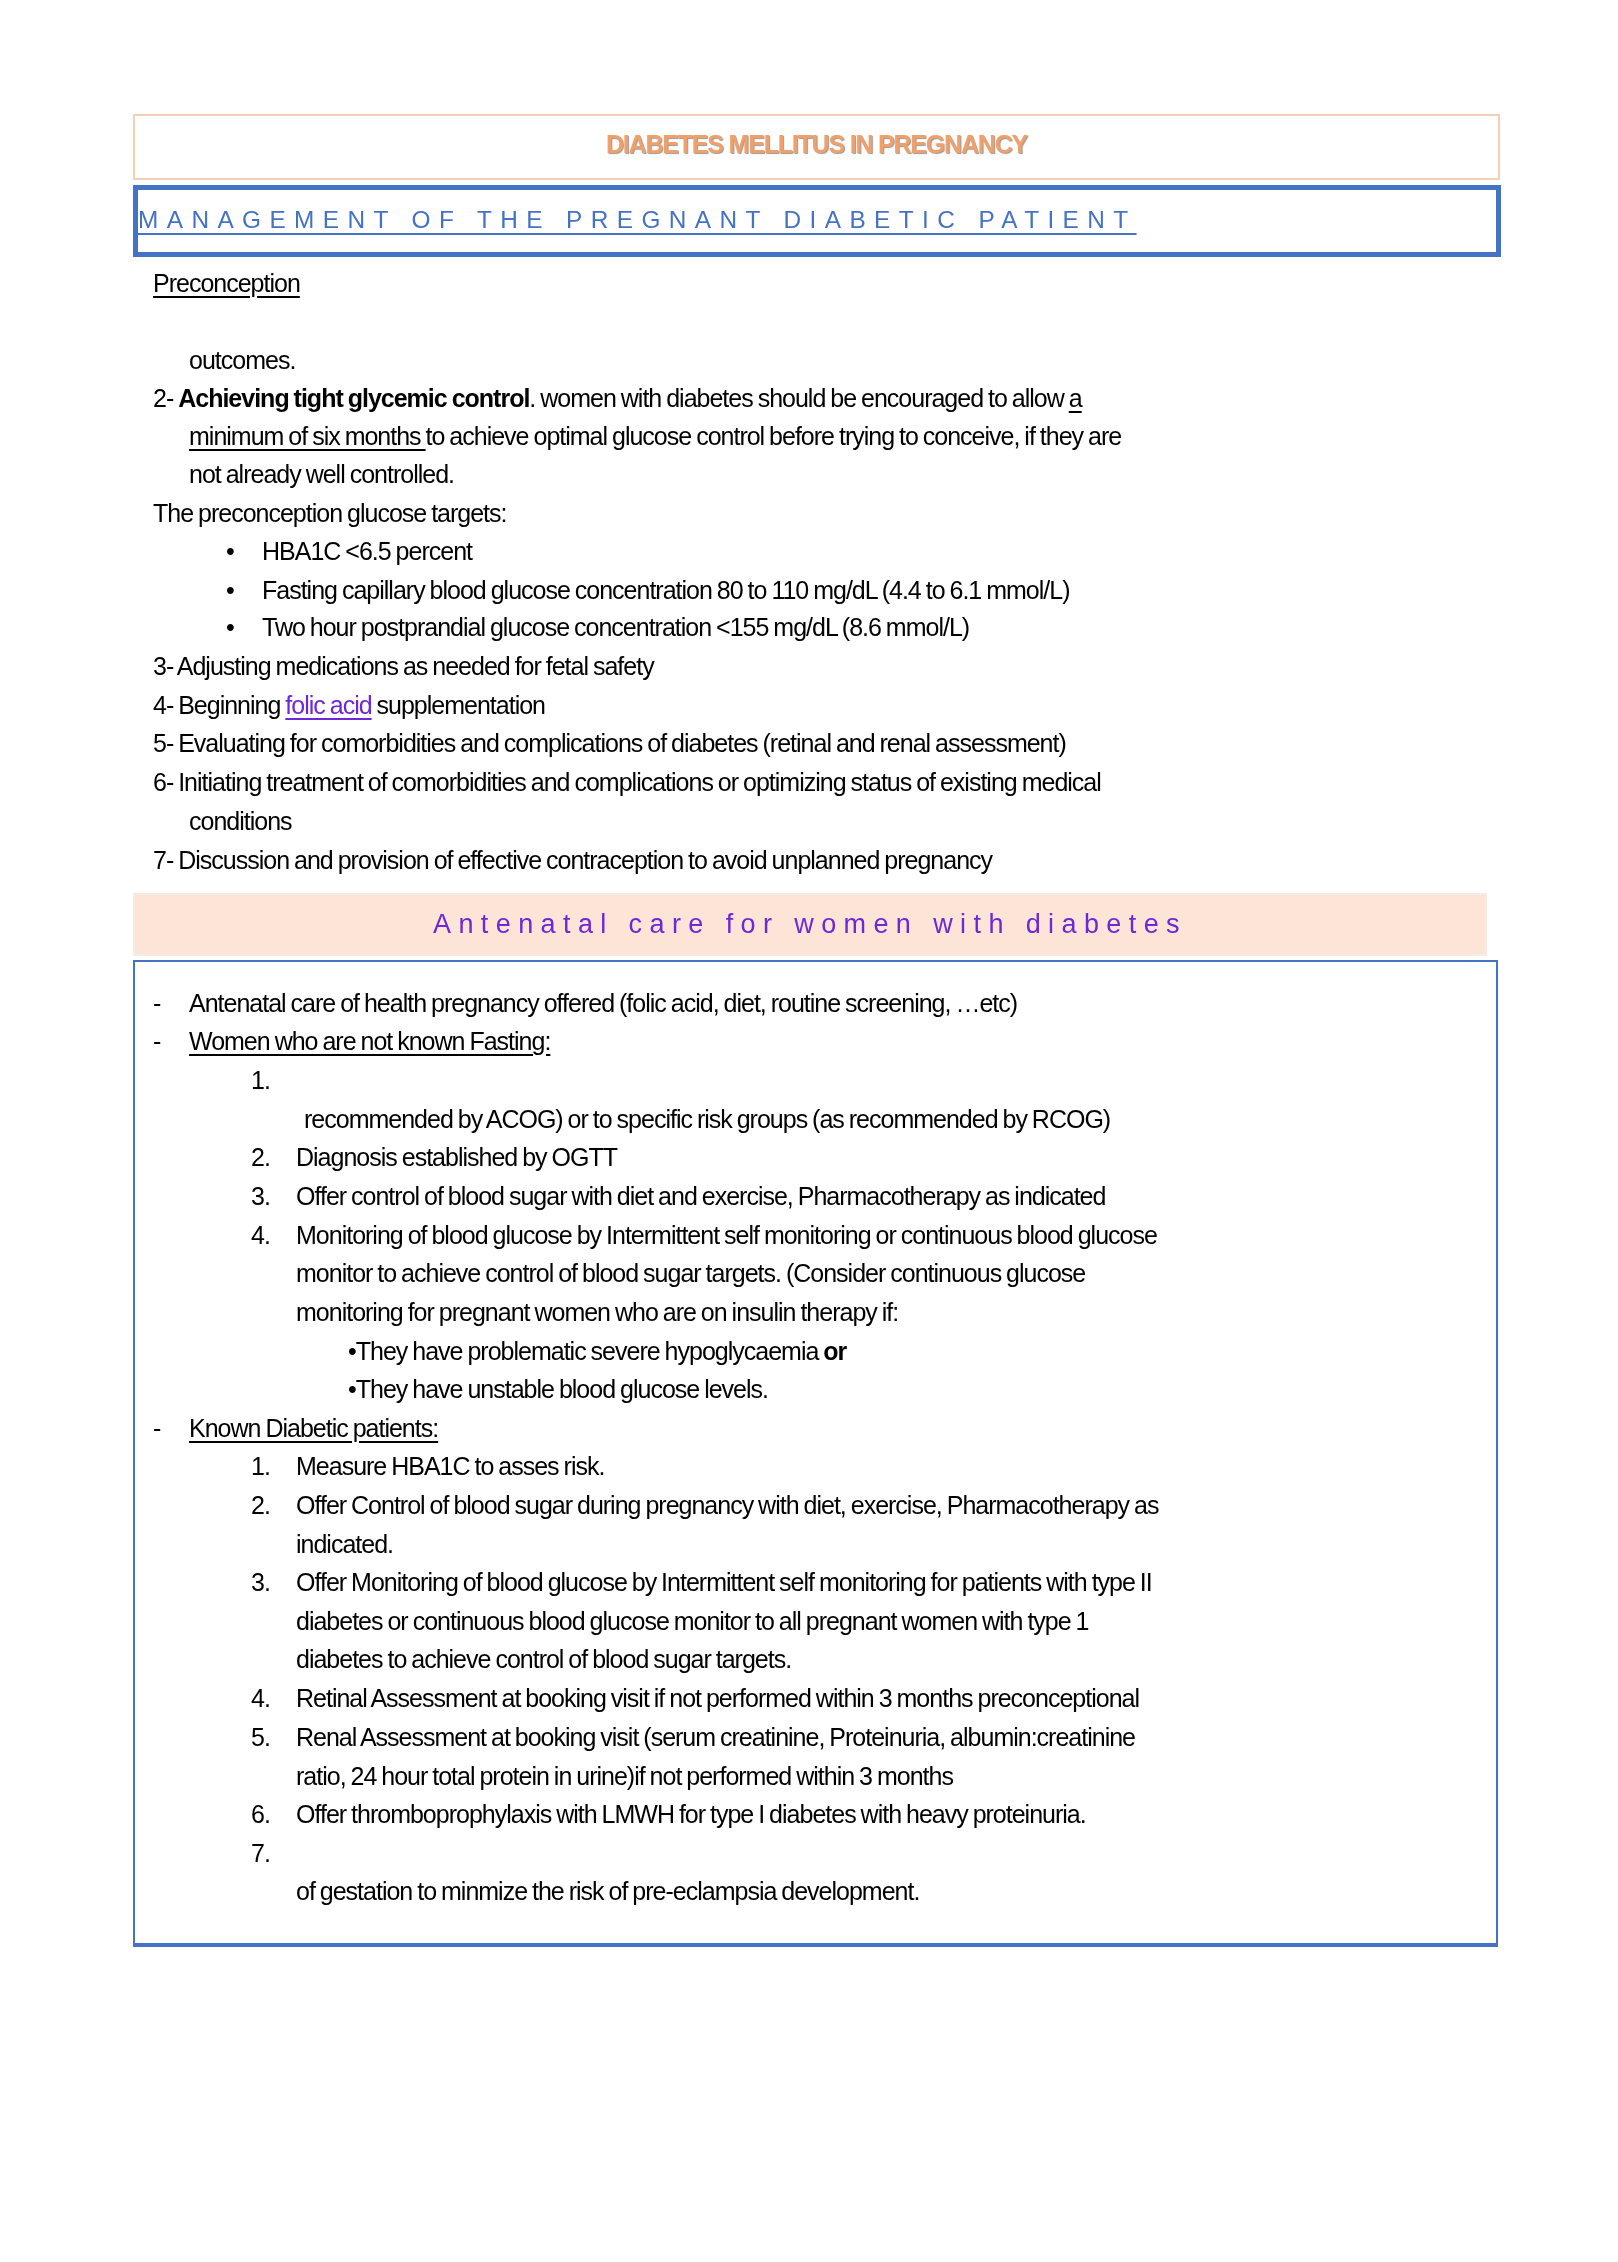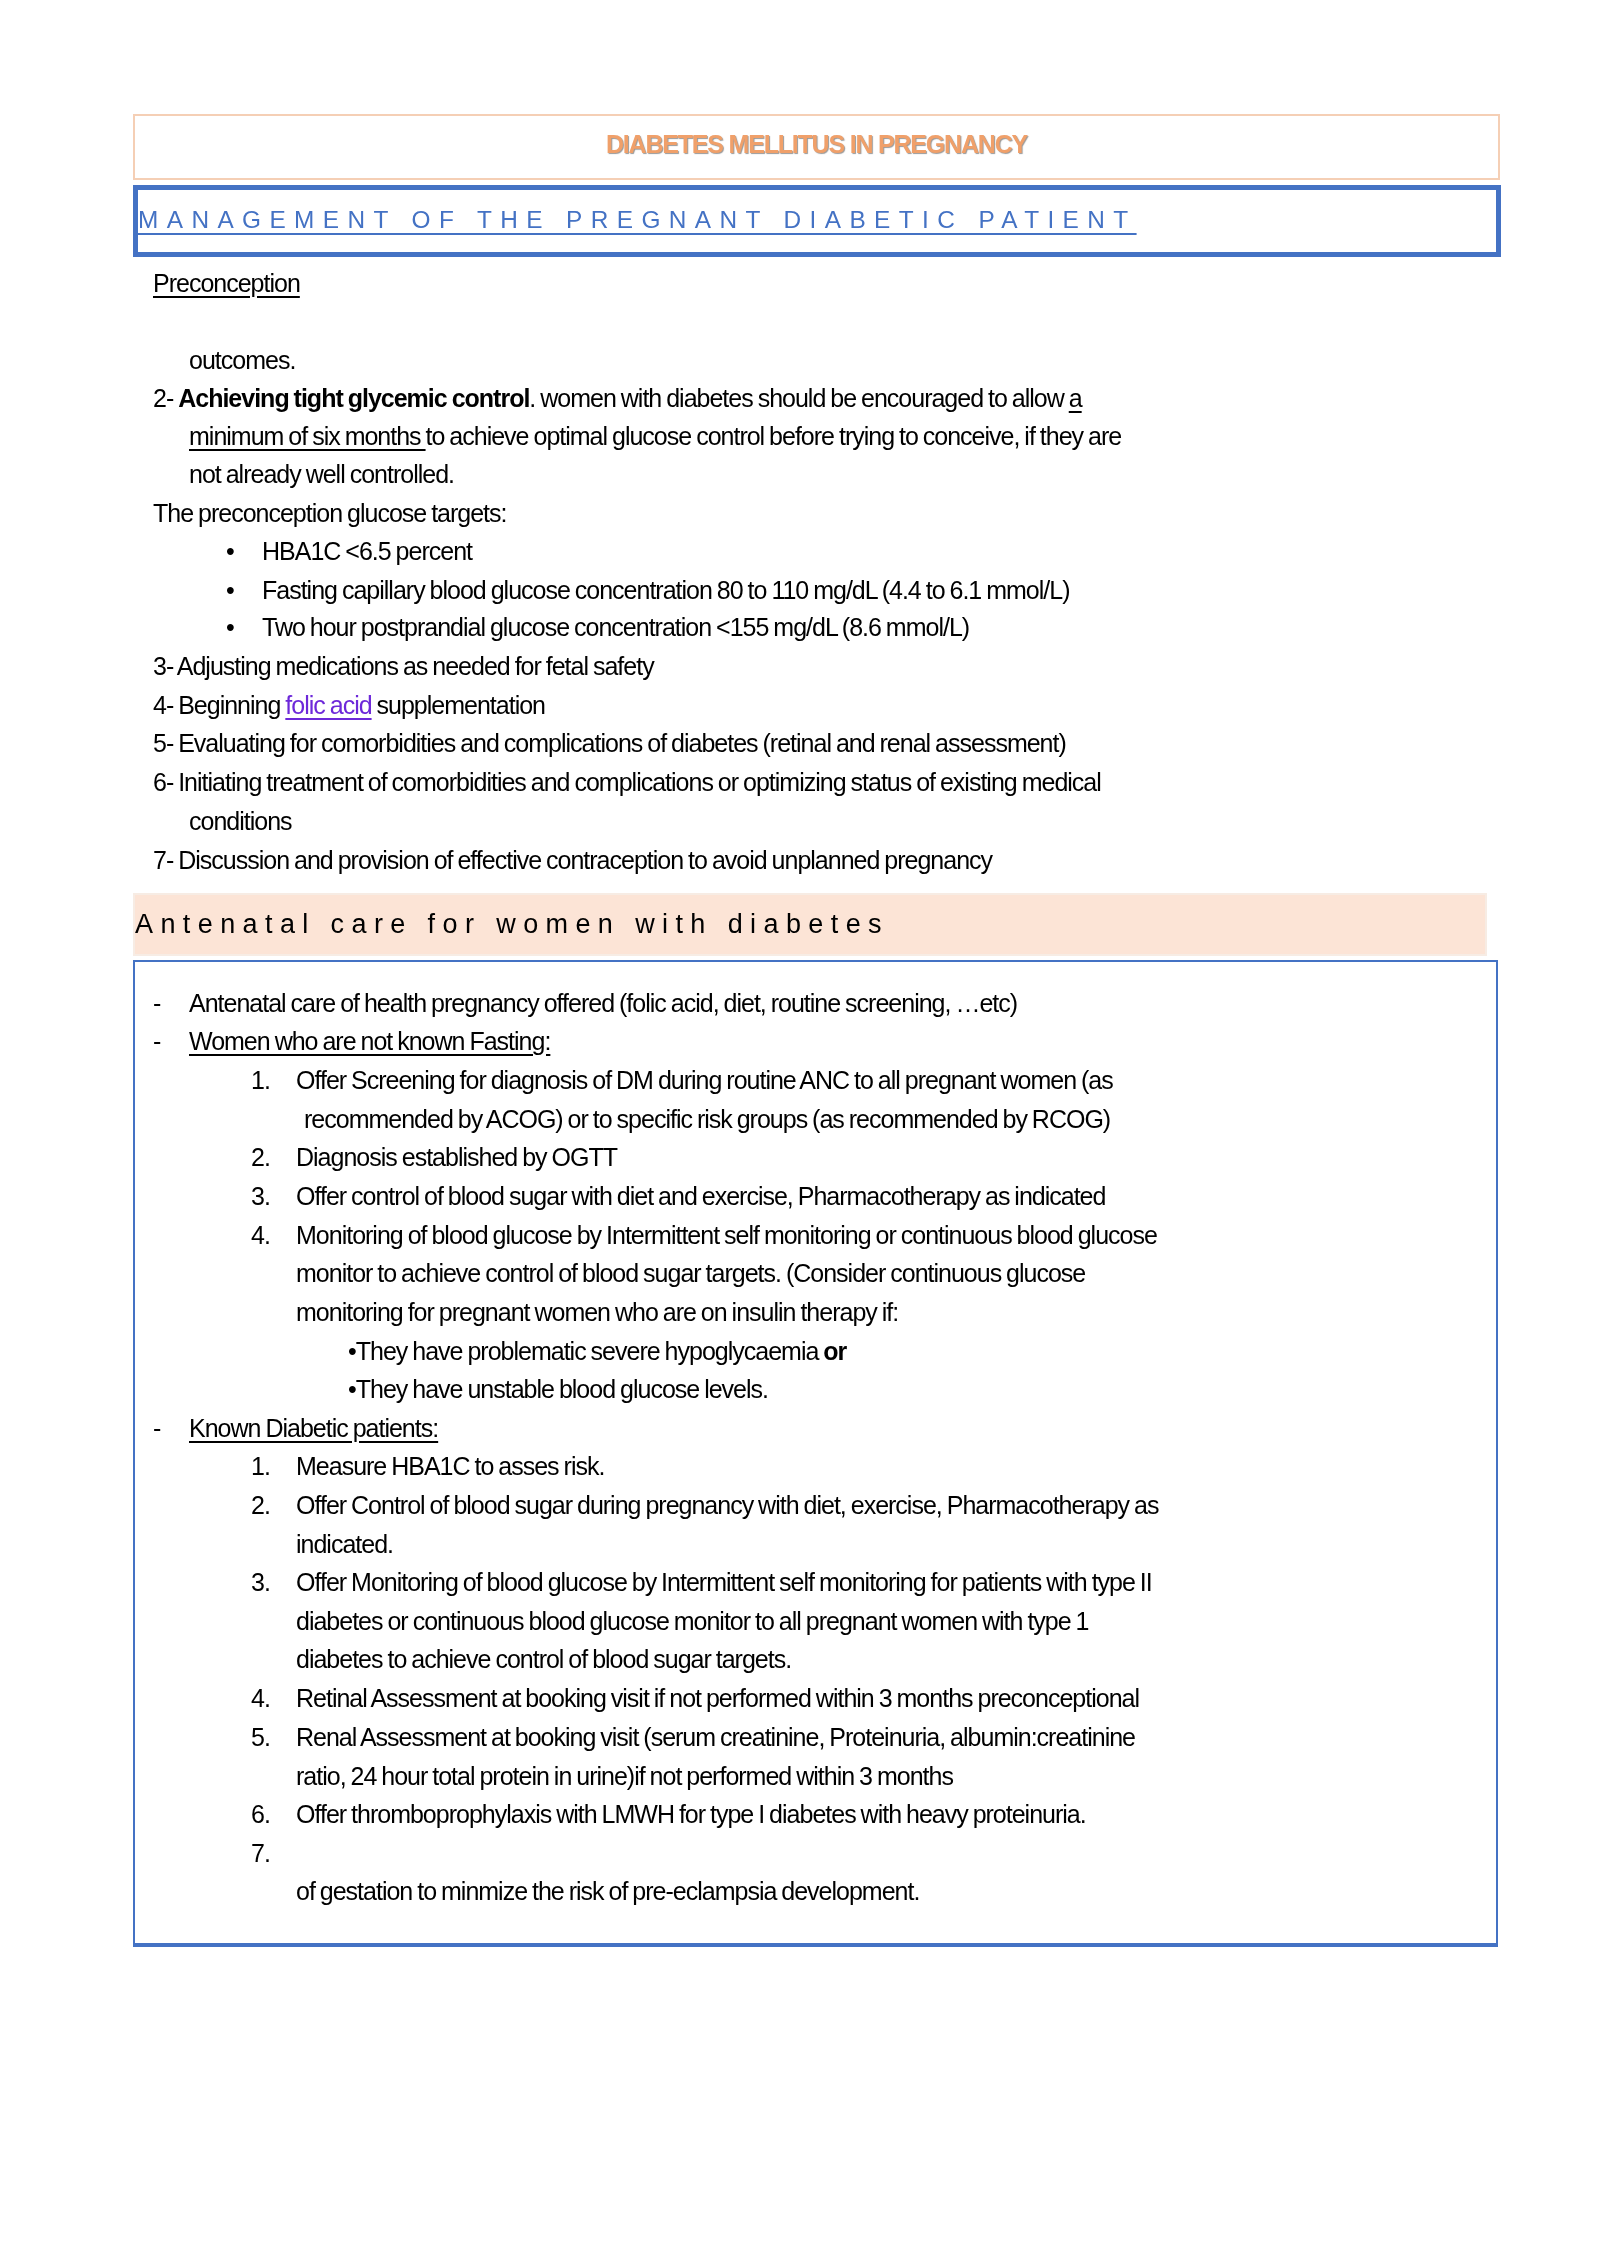--- a/index.html
+++ b/index.html
@@ -20,22 +20,22 @@
               text-underline-offset:4.9px; }
 
   .line { position:absolute; white-space:nowrap; font-size:25px; line-height:29px;
           letter-spacing:-1px; word-spacing:-1px; }
   .u { text-decoration:underline; text-underline-offset:3.9px; }
   .b { font-weight:bold; }
   .link { color:#6d28d9; text-decoration:underline; text-underline-offset:3.9px; }
 
   .bar { position:absolute; left:133px; top:893px; width:1350px; height:59px;
          background:#fce4d6; border:2px solid #f7ece4; }
-  .bar-text { position:absolute; left:0; right:0; top:13.7px; 
-              font-size:27px; color:#000000; letter-spacing:7.4px; }
+  .bar-text { position:absolute; left:0; right:0; top:13.7px; text-align:center;
+              font-size:27px; color:#6d28d9; letter-spacing:7.4px; }
 
   .care-box { position:absolute; left:133px; top:960px; width:1361px; height:981px;
               border:2.9px solid #4472c4; border-bottom-width:4.9px; }
 
   .page-num { position:absolute; left:0; right:0; top:2150px; text-align:center;
               font-weight:bold; font-size:31px; letter-spacing:-1px; }
 </style>
 </head>
 <body>
 
@@ -84,21 +84,20 @@
 
   <div class="care-box"></div>
 
   <div class="line" style="left:153px;top:989px">-</div>
   <div class="line" style="left:189px;top:989px">Antenatal care of health pregnancy offered (folic acid, diet, routine screening, …etc)</div>
 
   <div class="line" style="left:153px;top:1027px">-</div>
   <div class="line u" style="left:189px;top:1027px">Women who are not known Fasting:</div>
 
   <div class="line" style="left:251px;top:1066px">1.</div>
-  <div class="line" style="left:296px;top:1066px">Offer Screening for diagnosis of DM during routine ANC to all pregnant women (as</div>
   <div class="line" style="left:304px;top:1105px">recommended by ACOG) or to specific risk groups (as recommended by RCOG)</div>
   <div class="line" style="left:251px;top:1143px">2.</div>
   <div class="line" style="left:296px;top:1143px">Diagnosis established by OGTT</div>
   <div class="line" style="left:251px;top:1182px">3.</div>
   <div class="line" style="left:296px;top:1182px">Offer control of blood sugar with diet and exercise, Pharmacotherapy as indicated</div>
   <div class="line" style="left:251px;top:1221px">4.</div>
   <div class="line" style="left:296px;top:1221px">Monitoring of blood glucose by Intermittent self monitoring or continuous blood glucose</div>
   <div class="line" style="left:296px;top:1298px">monitoring for pregnant women who are on insulin therapy if:</div>
   <div class="line" style="left:296px;top:1259px">monitor to achieve control of blood sugar targets. (Consider continuous glucose</div>
   <div class="line" style="left:348px;top:1337px">

